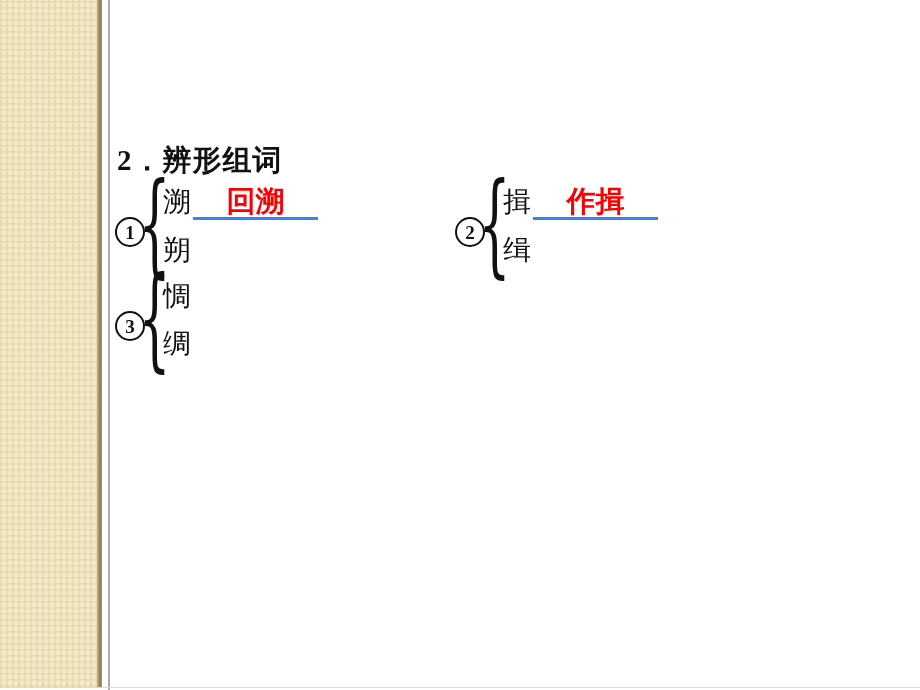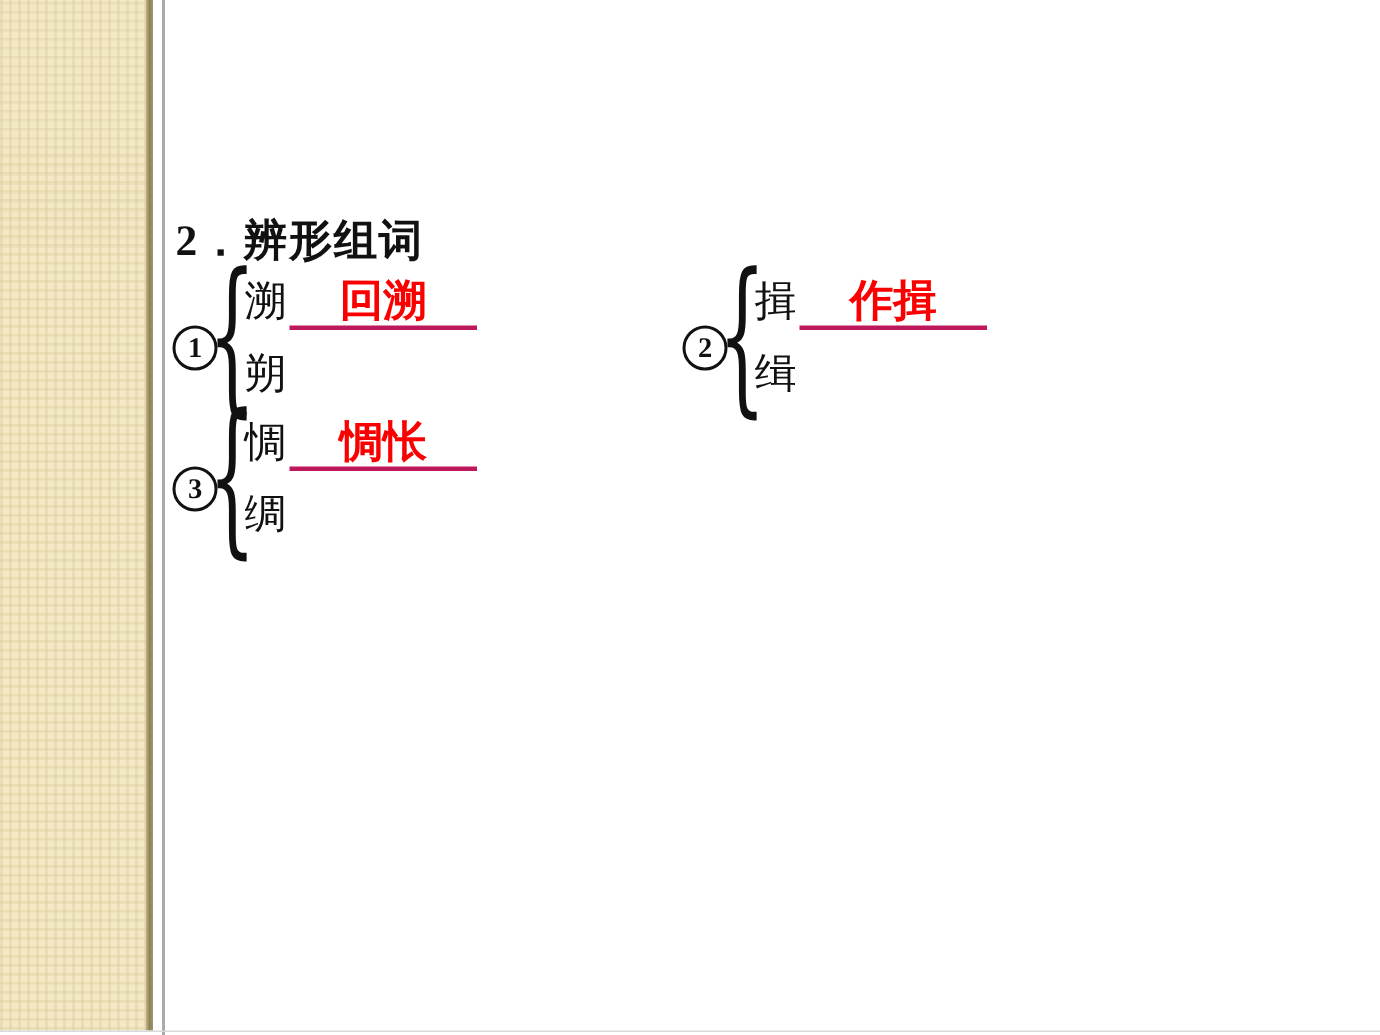--- a/index.html
+++ b/index.html
@@ -59,21 +59,21 @@
   }
   .brace{
     display:block;font-size:112px;line-height:0.80;font-weight:400;
     transform:scaleX(0.45);transform-origin:center;
     font-family:"DejaVu Serif","Liberation Serif",serif;
   }
   .rows{display:flex;flex-direction:column;}
   .row{height:48px;display:flex;align-items:flex-end;}
   .char{font-size:28px;line-height:1;padding-bottom:4px;}
   .blank{
-    width:125px;border-bottom:3px solid #be185d;
+    width:125px;border-bottom:3px solid #3b82f6;
     display:flex;justify-content:center;align-items:flex-end;
     margin-left:2px;
   }
   .answer{
     color:var(--red);font-weight:bold;font-size:29px;line-height:1.12;
     white-space:nowrap;
   }
 </style>
 </head>
 <body>
@@ -124,23 +124,20 @@
   </div>
 
   <div class="group g3">
     <div class="gnum">3</div>
     <div class="brace-box">
       <span class="brace">{</span>
     </div>
     <div class="rows">
       <div class="row">
         <span class="char">惆</span>
-        <span class="blank">
-          <span class="answer">惆怅</span>
-        </span>
       </div>
       <div class="row">
         <span class="char">绸</span>
       </div>
     </div>
   </div>
 
 </div>
 
 </body></html>

